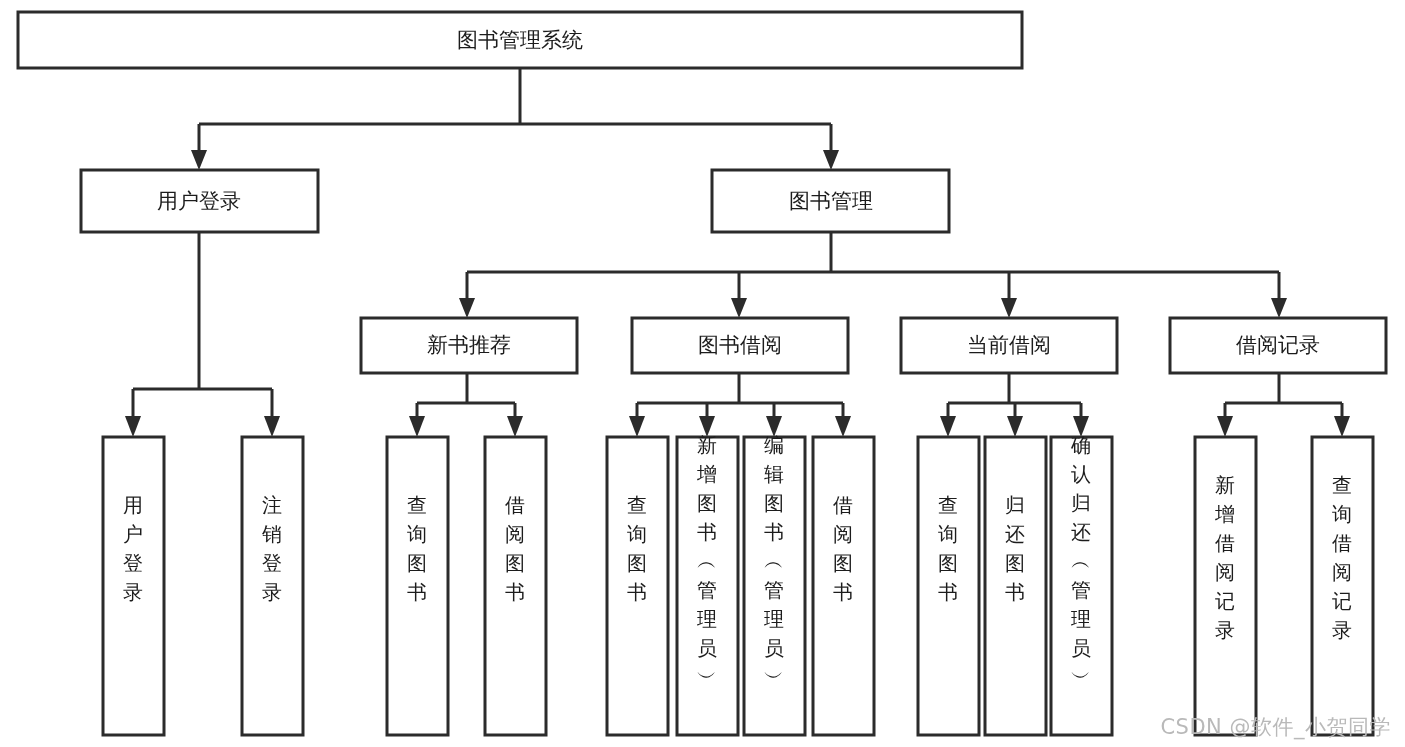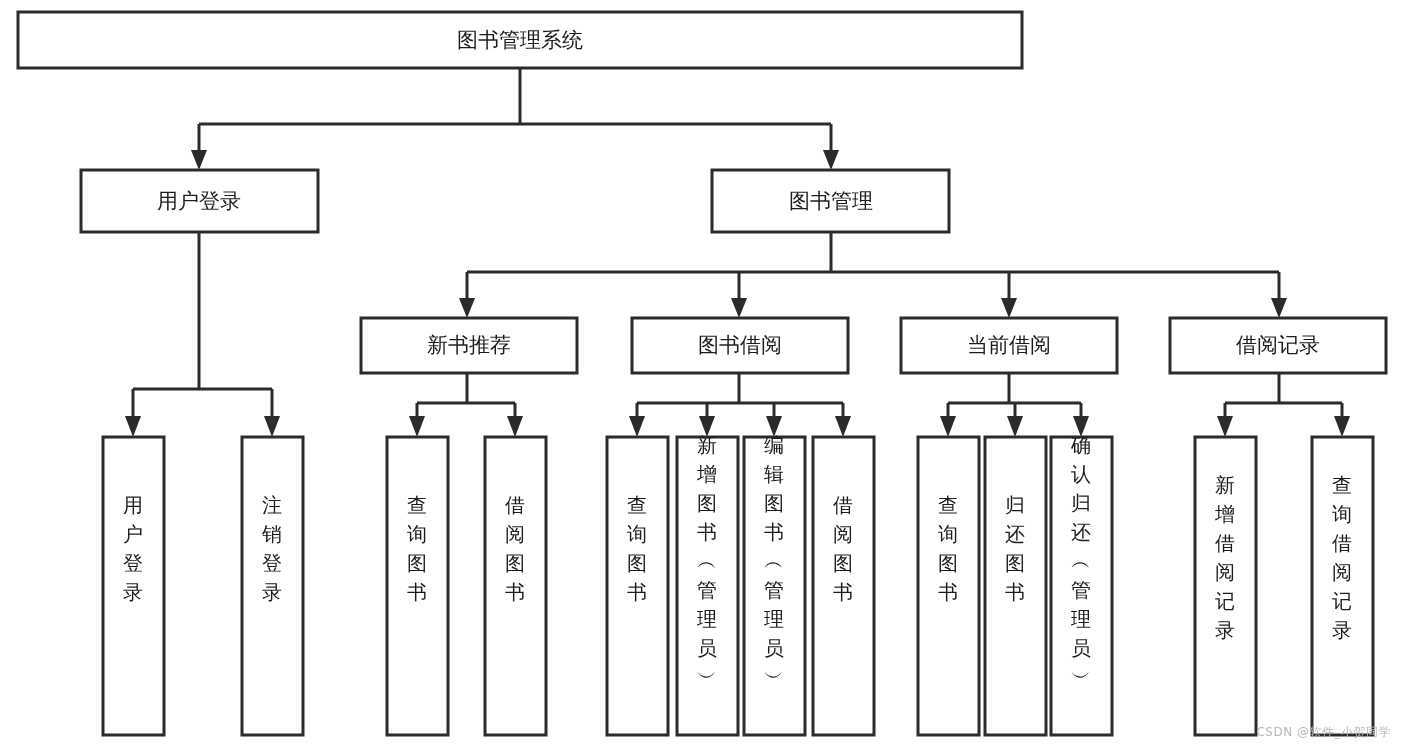--- a/index.html
+++ b/index.html
@@ -56,21 +56,21 @@
     font-family: "DejaVu Sans", "Liberation Sans", sans-serif;
     fill: #1c1c1c;
     font-size: 20px;
     text-anchor: middle;
   }
   .watermark {
     position: absolute;
     right: 14px;
     bottom: 6px;
     font-family: "DejaVu Sans", "Liberation Sans", sans-serif;
-    font-size: 12px;
+    font-size: 21px;
     color: #b9b9b9;
     letter-spacing: 0.5px;
     white-space: nowrap;
     pointer-events: none;
   }
 </style>
 </head>
 <body>
 
 <div id="diagram-root">

